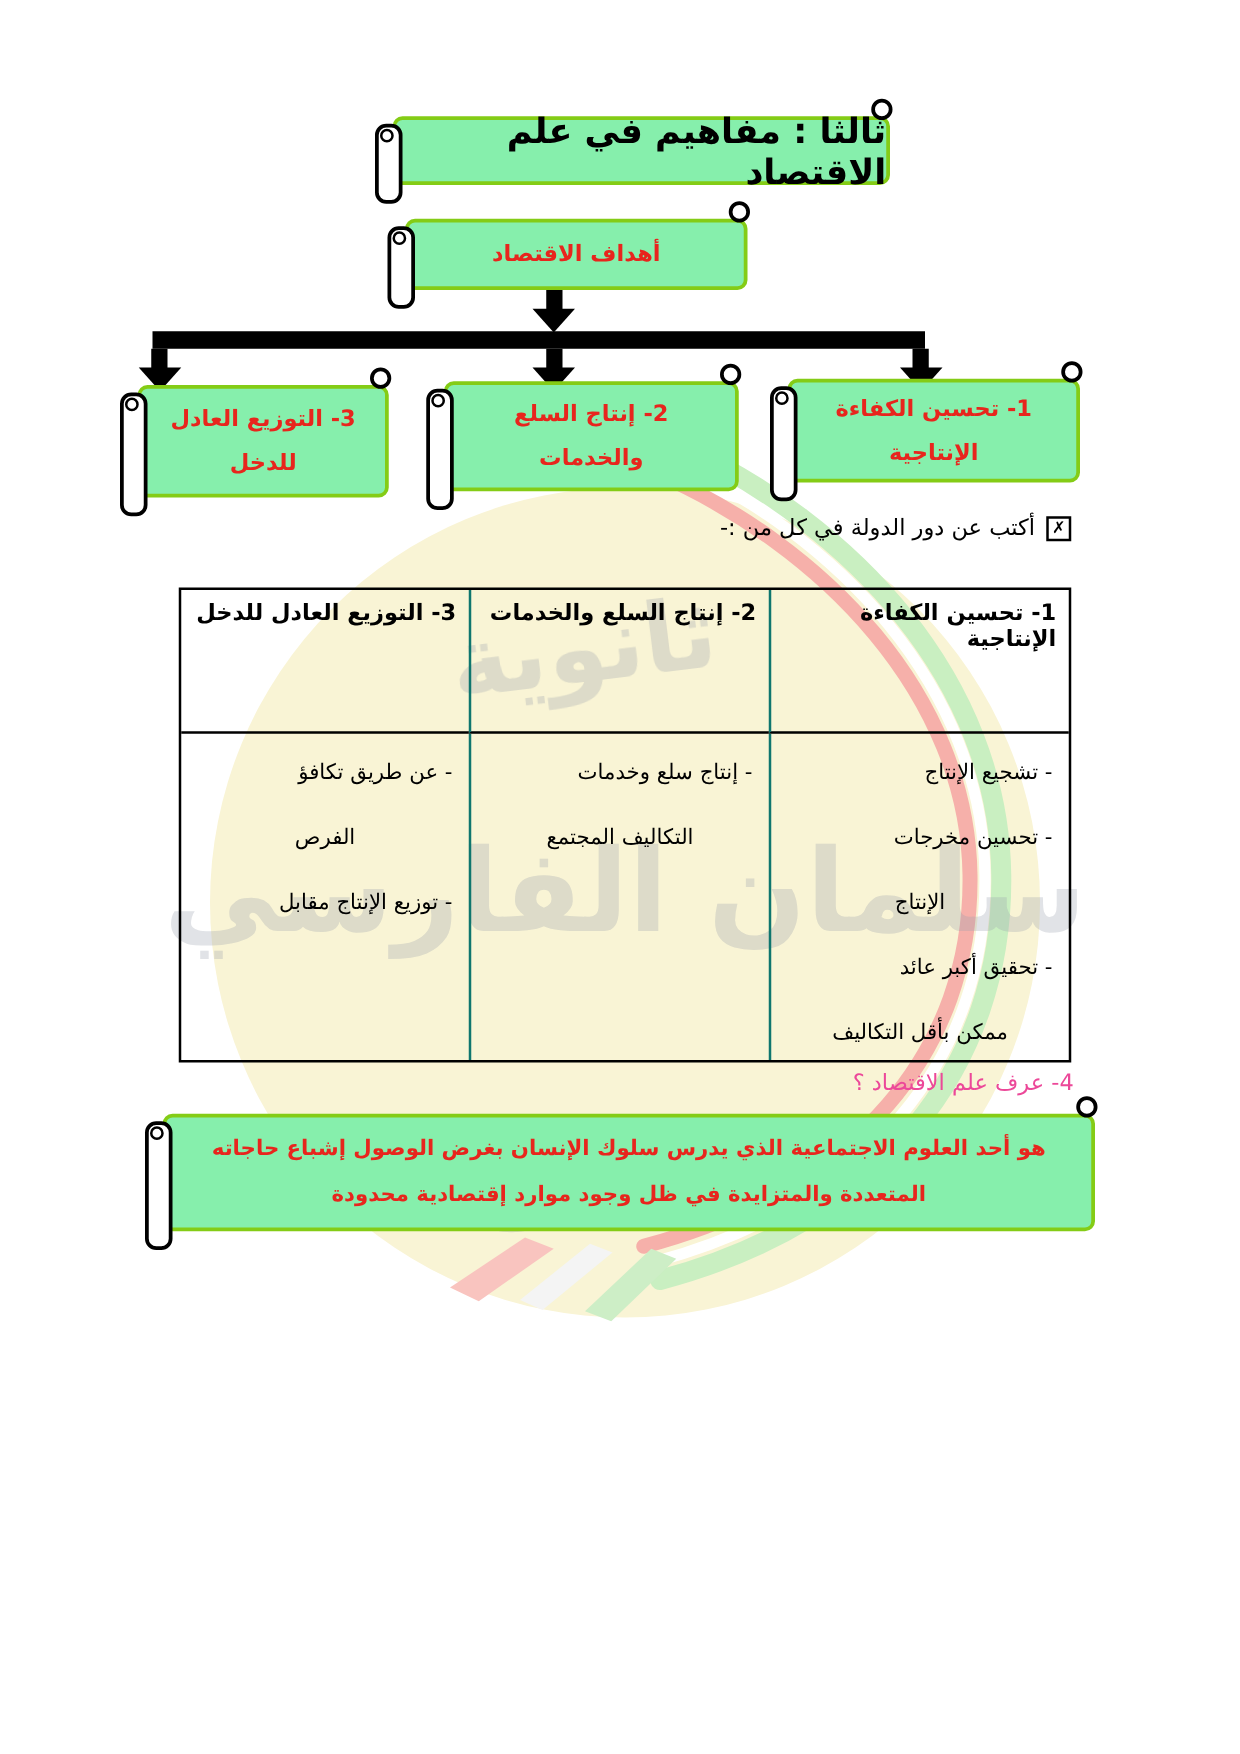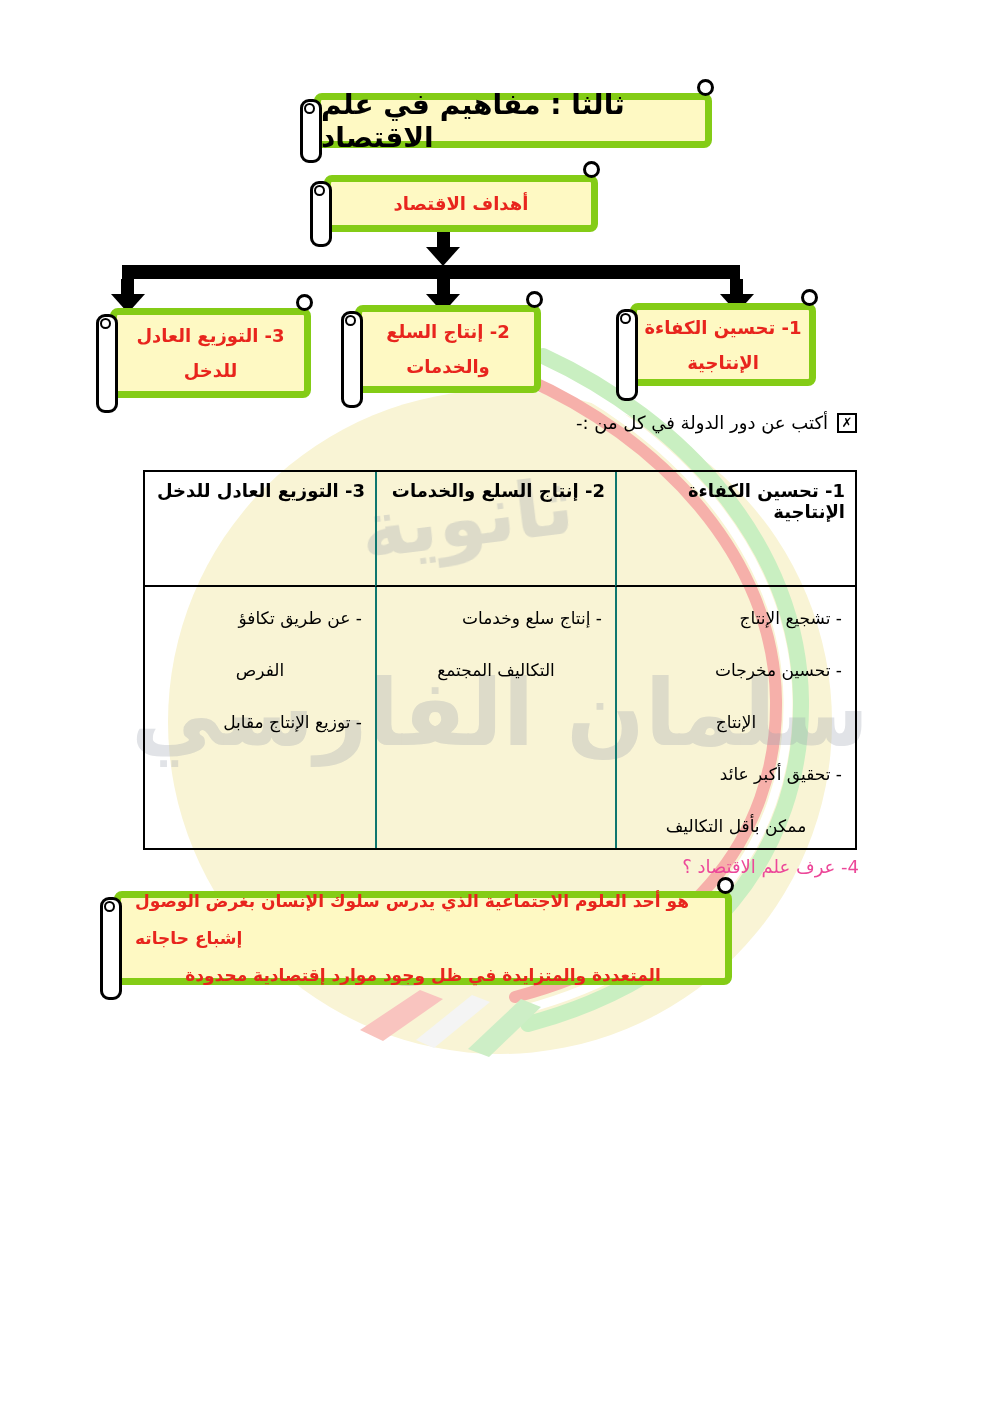--- a/index.html
+++ b/index.html
@@ -6,23 +6,23 @@
   .sheet{
     position:relative;width:992px;height:1403px;background:#ffffff;
     font-family:"DejaVu Sans",sans-serif;overflow:hidden;
   }
   .content{position:absolute;left:0;top:0;width:992px;height:1403px;z-index:1;}
 
   
   .scroll{position:absolute;}
   .scroll .sbox{
     position:absolute;left:14px;right:0;top:7px;bottom:0;
-    background:#fef9c3;border:7px solid #84cc16;border-radius:8px;
+    background:#86efac;border:3px solid #84cc16;border-radius:8px;
     display:flex;flex-direction:column;align-items:center;justify-content:center;
-    direction:rtl;text-align:left;z-index:1;
+    direction:rtl;text-align:right;z-index:1;
   }
   .scroll .roll{
     position:absolute;left:0;top:13px;bottom:-15px;width:16px;
     background:#fff;border:3px solid #000;border-radius:9px;z-index:2;
   }
   .scroll .roll::before{
     content:"";position:absolute;left:1px;top:1px;width:7px;height:7px;
     border:2px solid #000;border-radius:50%;background:#fff;
   }
   .scroll .curl{
@@ -30,24 +30,24 @@
     border:3px solid #000;border-radius:50%;background:#fff;z-index:3;
   }
 
   
   .title-scroll{left:300px;top:86px;width:412px;height:62px;}
   .title-scroll .sbox{font-size:28px;font-weight:bold;color:#000;}
   .goals-scroll{left:310px;top:168px;width:288px;height:64px;}
   .goals-scroll .sbox{font-size:18px;font-weight:bold;color:#e8251d;}
   .branch{font-size:18px;font-weight:bold;}
   .branch .sbox{color:#e8251d;line-height:35px;}
-  .branch1{left:616px;top:296px;width:200px;height:90px;}
-  .branch2{left:341px;top:298px;width:200px;height:95px;}
+  .branch1{left:616px;top:296px;width:248px;height:90px;}
+  .branch2{left:341px;top:298px;width:250px;height:95px;}
   .branch3{left:96px;top:301px;width:215px;height:97px;}
-  .answer-scroll{left:100px;top:884px;width:632px;height:101px;}
+  .answer-scroll{left:116px;top:884px;width:760px;height:101px;}
   .answer-scroll .sbox{color:#e8251d;font-size:17px;font-weight:bold;line-height:37px;padding:0 14px;}
 
   
   .hbar{position:absolute;left:122px;top:265px;width:618px;height:14px;background:#000;}
   .shaft{position:absolute;width:13px;background:#000;}
   .ahead{position:absolute;width:0;height:0;
     border-left:17px solid transparent;border-right:17px solid transparent;
     border-top:19px solid #000;}
 
   

